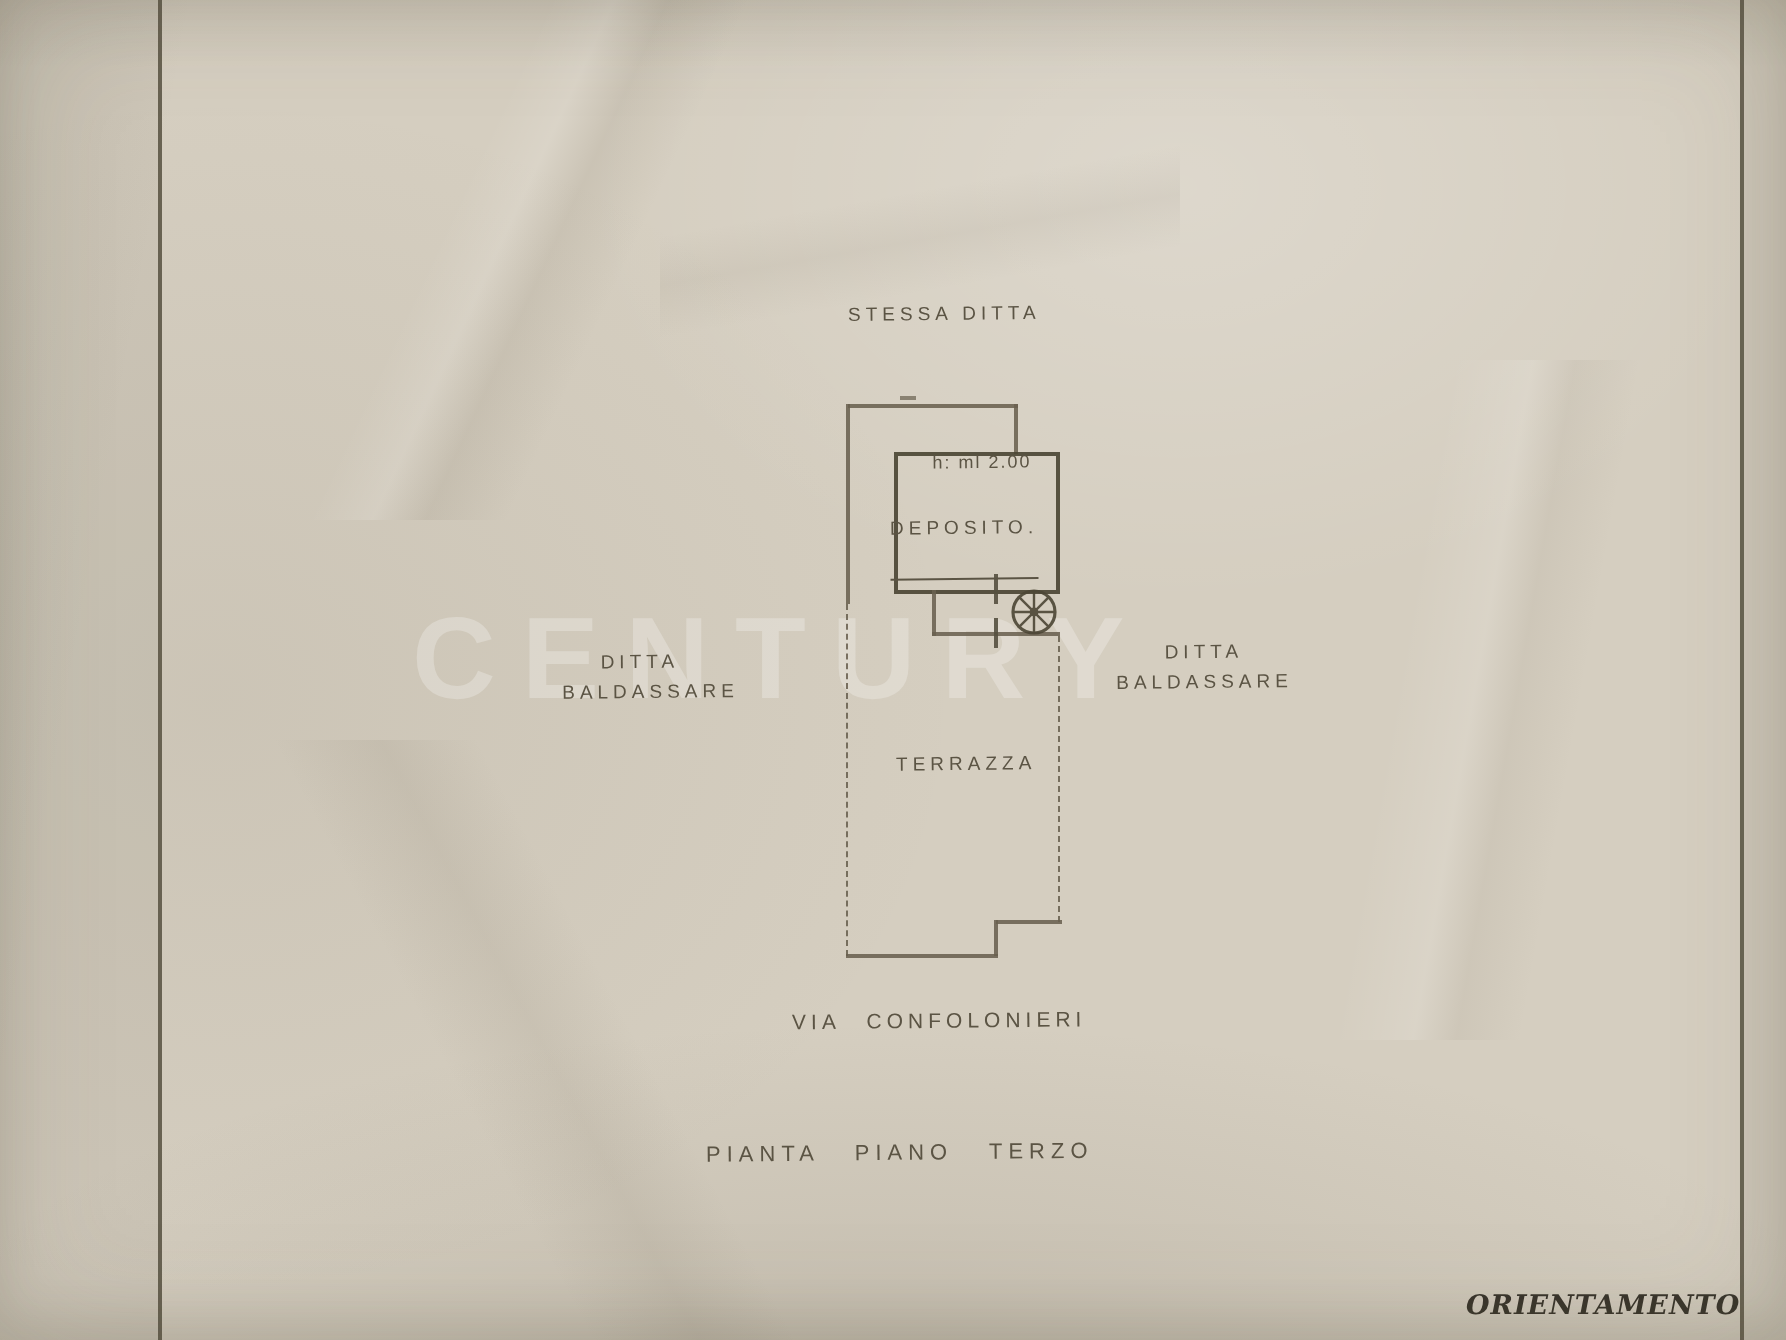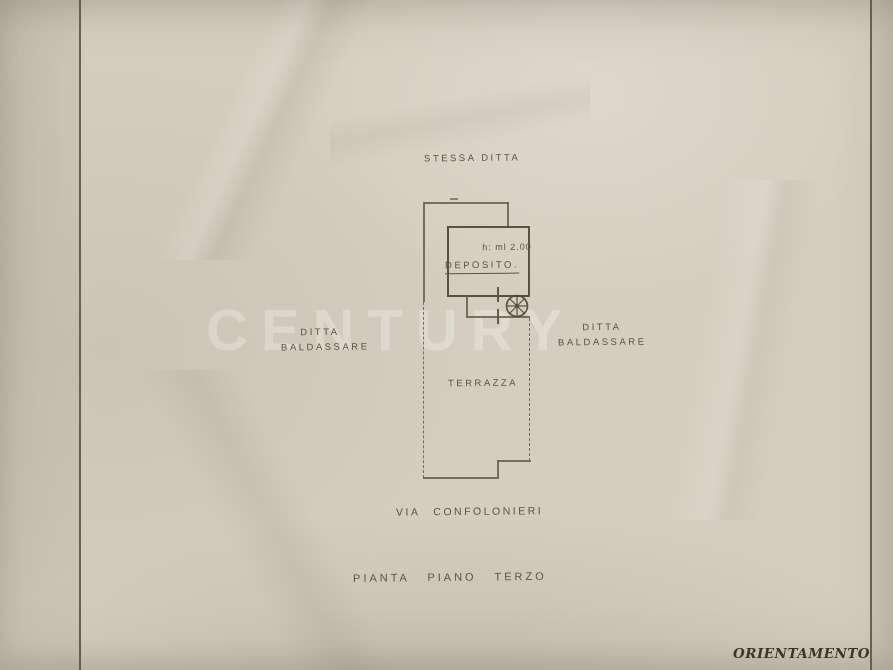--- a/index.html
+++ b/index.html
@@ -47,21 +47,21 @@
 
   .stair{position:absolute;opacity:.9;}
 
   
   .hw{
     position:absolute;color:#5b5444;
     font-size:9.5px;letter-spacing:2.5px;line-height:15px;
     text-align:center;white-space:nowrap;transform:rotate(-0.6deg);
   }
   .hw.small{font-size:9px;letter-spacing:1px;}
-  .hw .u{border-bottom:1.2px solid #5b5444;padding-bottom:3px;}
+  .hw .u{border-bottom:1.2px solid #5b5444;padding-bottom:19px;}
 
   .caption{font-size:11px;letter-spacing:3px;word-spacing:12px;}
   .street{font-size:10.5px;letter-spacing:2.5px;word-spacing:8px;}
 
   .print-label{
     position:absolute;color:#39352b;
     font-family:"DejaVu Serif","Liberation Serif",serif;
     font-style:italic;font-weight:bold;
     font-size:13.5px;letter-spacing:.5px;text-align:center;
   }
@@ -120,21 +120,21 @@
   </svg>
 
   <div class="pl dash-v" style="left:529px;top:318px;height:143px;"></div>
 
   <div class="pl h" style="left:498px;top:460px;width:33px;"></div>
   <div class="pl v" style="left:497px;top:460px;height:18px;"></div>
   <div class="pl h" style="left:423px;top:477px;width:76px;"></div>
 
   <div class="hw" style="left:424px;top:150px;width:90px;">STESSA DITTA</div>
 
-  <div class="hw small" style="left:462px;top:240px;width:58px;margin-left:16px;">h: ml 2.00</div>
+  <div class="hw small" style="left:462px;top:224px;width:58px;">h: ml 2.00</div>
 
   <div class="hw" style="left:445px;top:257px;width:62px;"><span class="u">DEPOSITO.</span></div>
 
   <div class="hw" style="left:448px;top:375px;width:60px;">TERRAZZA</div>
 
   <div class="hw" style="left:281px;top:324px;width:78px;">
     <div>DITTA</div>
     <div>BALDASSARE</div>
   </div>
 

